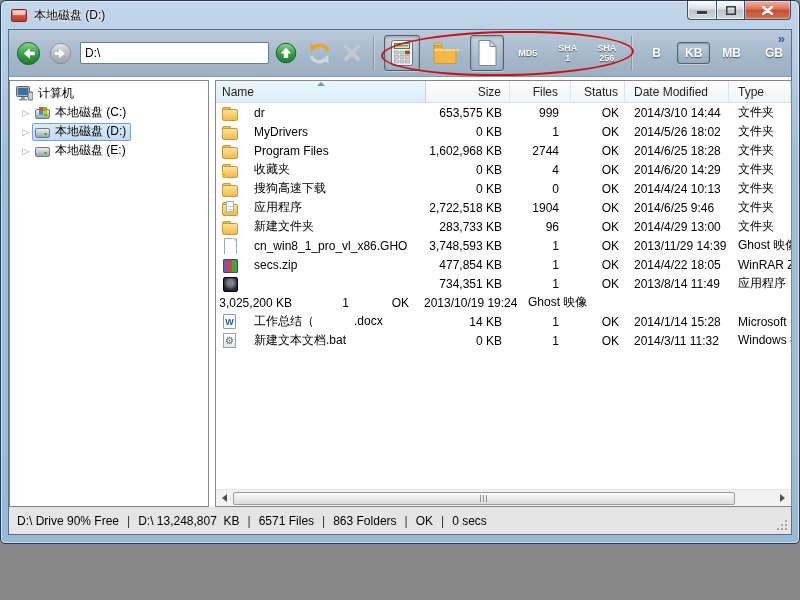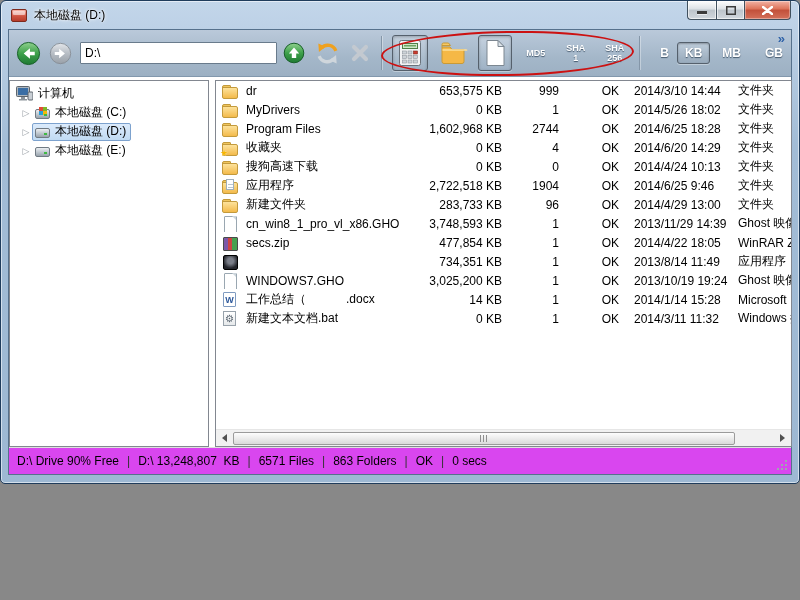--- a/index.html
+++ b/index.html
@@ -1,17 +1,17 @@
 <!DOCTYPE html>
 <html style="--annotation-red: #cc1111; --selection-border: #7da2ce; --selection-fill: #dcebfc; --folder-yellow: #fde29b;"><head>
 <meta charset="utf-8">
 <style>
   * { margin:0; padding:0; box-sizing:border-box; }
   html,body { width:800px; height:600px; background:#888; font-family:"Liberation Sans",sans-serif; }
-  .window { position:relative; width:800px; height:484px;
+  .window { position:relative; width:800px; height:544px;
     background:linear-gradient(#c3d6ea,#a2bcd6 30%,#9db8d3);
     border:1px solid #1f3c5c; border-radius:6px 6px 5px 5px;
     box-shadow:inset 0 0 0 1px rgba(255,255,255,.55); overflow:hidden;padding-left:18px; }
 
   
   .titlebar { position:absolute; left:0; top:0; right:0; height:28px; display:flex; align-items:center; padding-left:10px; }
   .app-icon { width:16px; height:13px; background:linear-gradient(#f6b2a6,#d05543 55%,#b63d2c); border:1px solid #7e2a1d; border-radius:2px; position:relative; flex:none; }
   .app-icon::before { content:""; position:absolute; left:1px; top:1px; right:1px; height:4px; background:rgba(255,255,255,.55); border-radius:1px; }
   .title-text { margin-left:7px; font-size:12px; color:#000; text-shadow:0 0 4px #fff,0 0 2px #fff; white-space:nowrap; }
   .caption-buttons { position:absolute; right:8px; top:0; display:flex; }
@@ -86,34 +86,34 @@
   .hc.sorted { background:linear-gradient(#ecf6fd,#dceefa); border-right-color:#b9d5e8; }
   .sort-arrow { position:absolute; top:1px; left:50%; margin-left:-4px; width:0; height:0;
     border-left:4px solid transparent; border-right:4px solid transparent; border-bottom:4px solid #7b95ab; }
   .c-name { width:210px; } .c-size { width:84px; text-align:right; padding-right:8px; }
   .c-files { width:61px; text-align:right; padding-right:12px; } .c-status { width:54px; text-align:right; padding-right:6px; }
   .c-date { width:104px; padding-left:9px; } .c-type { flex:1; padding-left:9px; }
   .rows { flex:1; overflow:hidden; }
   .trow { display:flex; height:19px; align-items:center; font-size:12px; color:#000; cursor:default; }
   .trow .cell { padding-top:0; white-space:nowrap; overflow:hidden; }
   .trow .c-name { display:flex; align-items:center; padding-left:6px; }
-  .nlabel { margin-left:8px; white-space:pre; overflow:hidden;text-align:right; }
+  .nlabel { margin-left:16px; white-space:pre; overflow:hidden;text-align:right; }
 
   
   .hscroll { flex:none; height:17px; background:#f1f1f1; border-top:1px solid #e6e6e6; display:flex; align-items:center; position:relative; }
   .sb-arrow { width:17px; height:17px; flex:none; display:flex; align-items:center; justify-content:center; cursor:pointer; }
   .sb-arrow.left::before { content:""; width:0; height:0; border-top:4px solid transparent; border-bottom:4px solid transparent; border-right:5px solid #505050; }
   .sb-arrow.right { position:absolute; right:0; }
   .sb-arrow.right::before { content:""; width:0; height:0; border-top:4px solid transparent; border-bottom:4px solid transparent; border-left:5px solid #505050; }
   .sb-thumb { width:502px; height:13px; background:linear-gradient(#fdfdfd,#dadada); border:1px solid #9b9b9b; border-radius:2px; position:relative; cursor:pointer; }
   .sb-thumb .grip { position:absolute; left:50%; top:2px; bottom:2px; width:8px; margin-left:-4px;
     background:repeating-linear-gradient(90deg,#8f8f8f 0 1px,transparent 1px 3px); }
 
   
-  .statusbar { position:absolute; left:0; right:0; bottom:0; height:27px; background:#d946ef; border-top:1px solid #dfdfdf;
+  .statusbar { position:absolute; left:0; right:0; bottom:0; height:27px; background:#e5e5e5; border-top:1px solid #dfdfdf;
     display:flex; align-items:center; padding-left:8px; font-size:12px; color:#000; }
   .sseg { white-space:pre; }
   .sdiv { margin:0 8px; color:#333; }
   .grip-dots { position:absolute; right:3px; bottom:3px; width:12px; height:12px; }
   .grip-dots::before { content:""; position:absolute; left:0; top:0; width:2px; height:2px; background:transparent;
     box-shadow:9px 9px 0 #9ea7b0, 5px 9px 0 #9ea7b0, 1px 9px 0 #9ea7b0, 9px 5px 0 #9ea7b0, 5px 5px 0 #9ea7b0, 9px 1px 0 #9ea7b0; }
 </style>
 </head>
 <body>
 
@@ -234,21 +234,21 @@
       <div class="hash-btn" style="margin-left:11px">
         <div>SHA</div>
         <div>1</div>
       </div>
       <div class="hash-btn" style="margin-left:10px">
         <div>SHA</div>
         <div>256</div>
       </div>
       <div class="tsep" style="margin-left:10px"></div>
       <div class="unit-btn" style="margin-left:10px">B</div>
-      <div class="unit-btn pressed" style="">KB</div>
+      <div class="unit-btn pressed" style="margin-left:8px">KB</div>
       <div class="unit-btn" style="margin-left:4px">MB</div>
       <div class="unit-btn" style="margin-left:8px">GB</div>
       <span class="chevron">»</span>
       <div class="annotation-ellipse"></div>
     </div>
 
     <div class="main">
 
       <div class="tree-panel">
         <div class="tree-row tree-root">
@@ -280,20 +280,31 @@
               <span class="expander">▷</span>
               <span class="item-body">
                 <span class="fi drv"></span>
                 <span class="tlabel">本地磁盘 (E:)</span>
               </span>
             </div>
           </div>
       </div>
 
       <div class="list-panel">
+        <div class="table-header">
+          <div class="hc c-name sorted">
+            <span class="sort-arrow"></span>
+            <span>Name</span>
+          </div>
+          <div class="hc c-size">Size</div>
+          <div class="hc c-files">Files</div>
+          <div class="hc c-status">Status</div>
+          <div class="hc c-date">Date Modified</div>
+          <div class="hc c-type">Type</div>
+        </div>
         <div class="rows" id="rows">
             <div class="trow">
               <span class="cell c-name">
                 <span class="fi icon-folder"></span>
                 <span class="nlabel">dr</span>
               </span>
               <span class="cell c-size">653,575 KB</span>
               <span class="cell c-files">999</span>
               <span class="cell c-status">OK</span>
               <span class="cell c-date">2014/3/10 14:44</span>
@@ -395,24 +406,20 @@
               <span class="cell c-name">
                 <span class="fi icon-warcraft"></span>
               </span>
               <span class="cell c-size">734,351 KB</span>
               <span class="cell c-files">1</span>
               <span class="cell c-status">OK</span>
               <span class="cell c-date">2013/8/14 11:49</span>
               <span class="cell c-type">应用程序</span>
             </div>
             <div class="trow">
-              <span class="cell c-name">
-                <span class="fi icon-file"></span>
-                <span class="nlabel">WINDOWS7.GHO</span>
-              </span>
               <span class="cell c-size">3,025,200 KB</span>
               <span class="cell c-files">1</span>
               <span class="cell c-status">OK</span>
               <span class="cell c-date">2013/10/19 19:24</span>
               <span class="cell c-type">Ghost 映像</span>
             </div>
             <div class="trow">
               <span class="cell c-name">
                 <span class="fi icon-word">W</span>
                 <span class="nlabel">工作总结（            .docx</span>

